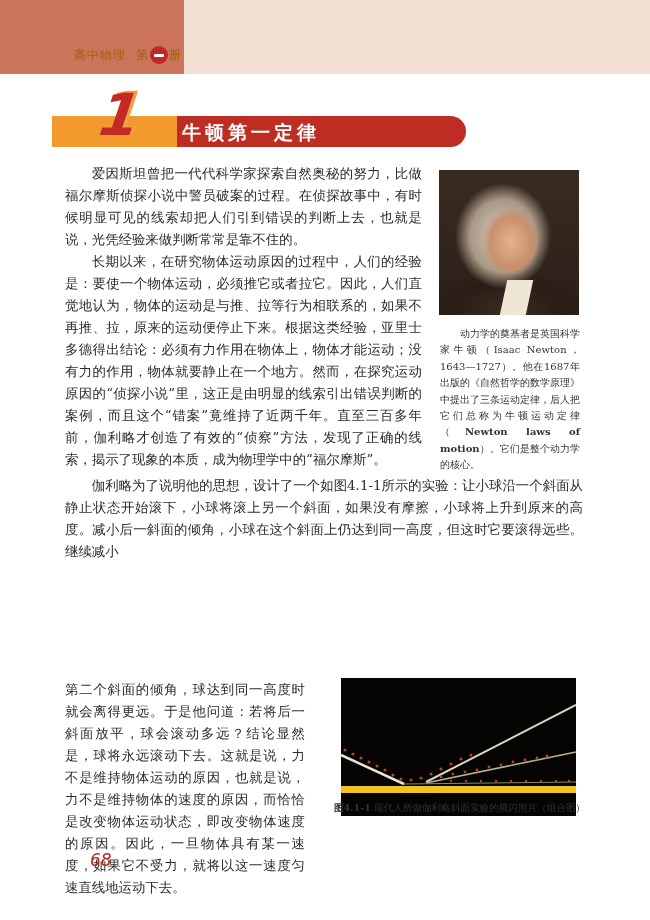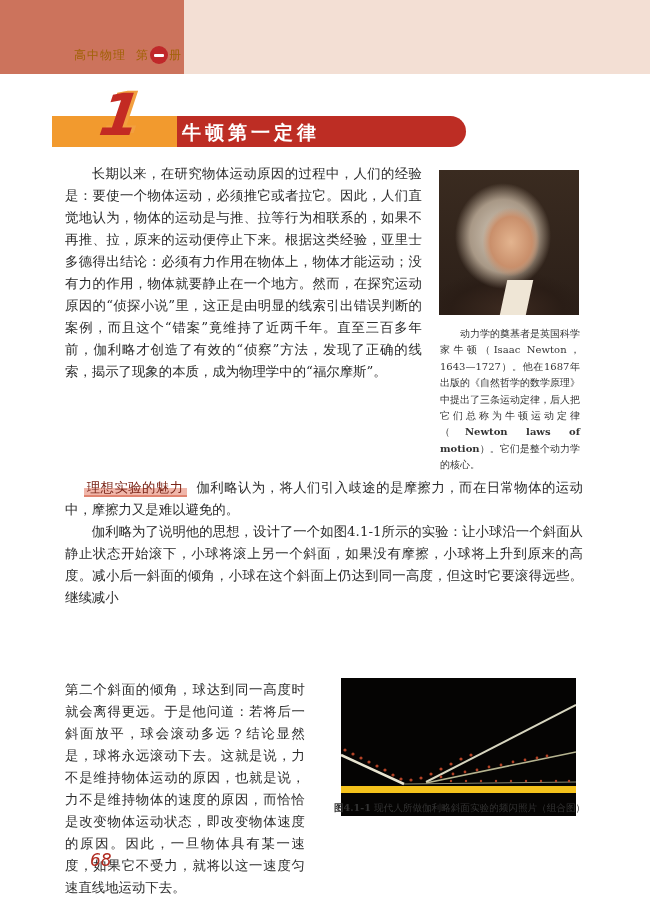--- a/index.html
+++ b/index.html
@@ -55,32 +55,32 @@
 </div>
 
 <div class="chapter-bar">
   <div class="chapter-orange"></div>
   <div class="chapter-red"></div>
 </div>
 <div class="chapter-num">1</div>
 <div class="chapter-title">牛顿第一定律</div>
 
 <div class="col1 text">
+  <p class="para">爱因斯坦曾把一代代科学家探索自然奥秘的努力，比做福尔摩斯侦探小说中警员破案的过程。在侦探故事中，有时候明显可见的线索却把人们引到错误的判断上去，也就是说，光凭经验来做判断常常是靠不住的。</p>
   <p class="para">长期以来，在研究物体运动原因的过程中，人们的经验是：要使一个物体运动，必须推它或者拉它。因此，人们直觉地认为，物体的运动是与推、拉等行为相联系的，如果不再推、拉，原来的运动便停止下来。根据这类经验，亚里士多德得出结论：必须有力作用在物体上，物体才能运动；没有力的作用，物体就要静止在一个地方。然而，在探究运动原因的“侦探小说”里，这正是由明显的线索引出错误判断的案例，而且这个“错案”竟维持了近两千年。直至三百多年前，伽利略才创造了有效的“侦察”方法，发现了正确的线索，揭示了现象的本质，成为物理学中的“福尔摩斯”。</p>
 </div>
 
 <div class="portrait">
   <div class="collar"></div>
 </div>
 <div class="caption-portrait">
   <p class="indent"><span>动力学的奠基者是英国科学家牛顿（Isaac Newton，1643—1727）。他在1687年出版的《自然哲学的数学原理》中提出了三条运动定律，后人把它们总称为牛顿运动定律（</span><b>Newton laws of motion</b><span>）。它们是整个动力学的核心。</span></p>
 </div>
 
 <div class="col-full text">
-  <p style="margin-top: 2px;"><span class="section-tag">理想实验的魅力</span><span>伽利略认为，将人们引入歧途的是摩擦力，而在日常物体的运动中，摩擦力又是难以避免的。</span></p>
   <p class="para">伽利略为了说明他的思想，设计了一个如图4.1-1所示的实验：让小球沿一个斜面从静止状态开始滚下，小球将滚上另一个斜面，如果没有摩擦，小球将上升到原来的高度。减小后一斜面的倾角，小球在这个斜面上仍达到同一高度，但这时它要滚得远些。继续减小</p>
 </div>
 
 <div class="col-narrow text">
   <p>第二个斜面的倾角，球达到同一高度时就会离得更远。于是他问道：若将后一斜面放平，球会滚动多远？结论显然是，球将永远滚动下去。这就是说，力不是维持物体运动的原因，也就是说，力不是维持物体的速度的原因，而恰恰是改变物体运动状态，即改变物体速度的原因。因此，一旦物体具有某一速度，如果它不受力，就将以这一速度匀速直线地运动下去。</p>
 </div>
 
 <div class="experiment-photo">
   <svg width="235" height="138" viewBox="0 0 235 138">
     <rect x="0" y="0" width="235" height="138" fill="#050403"></rect>

